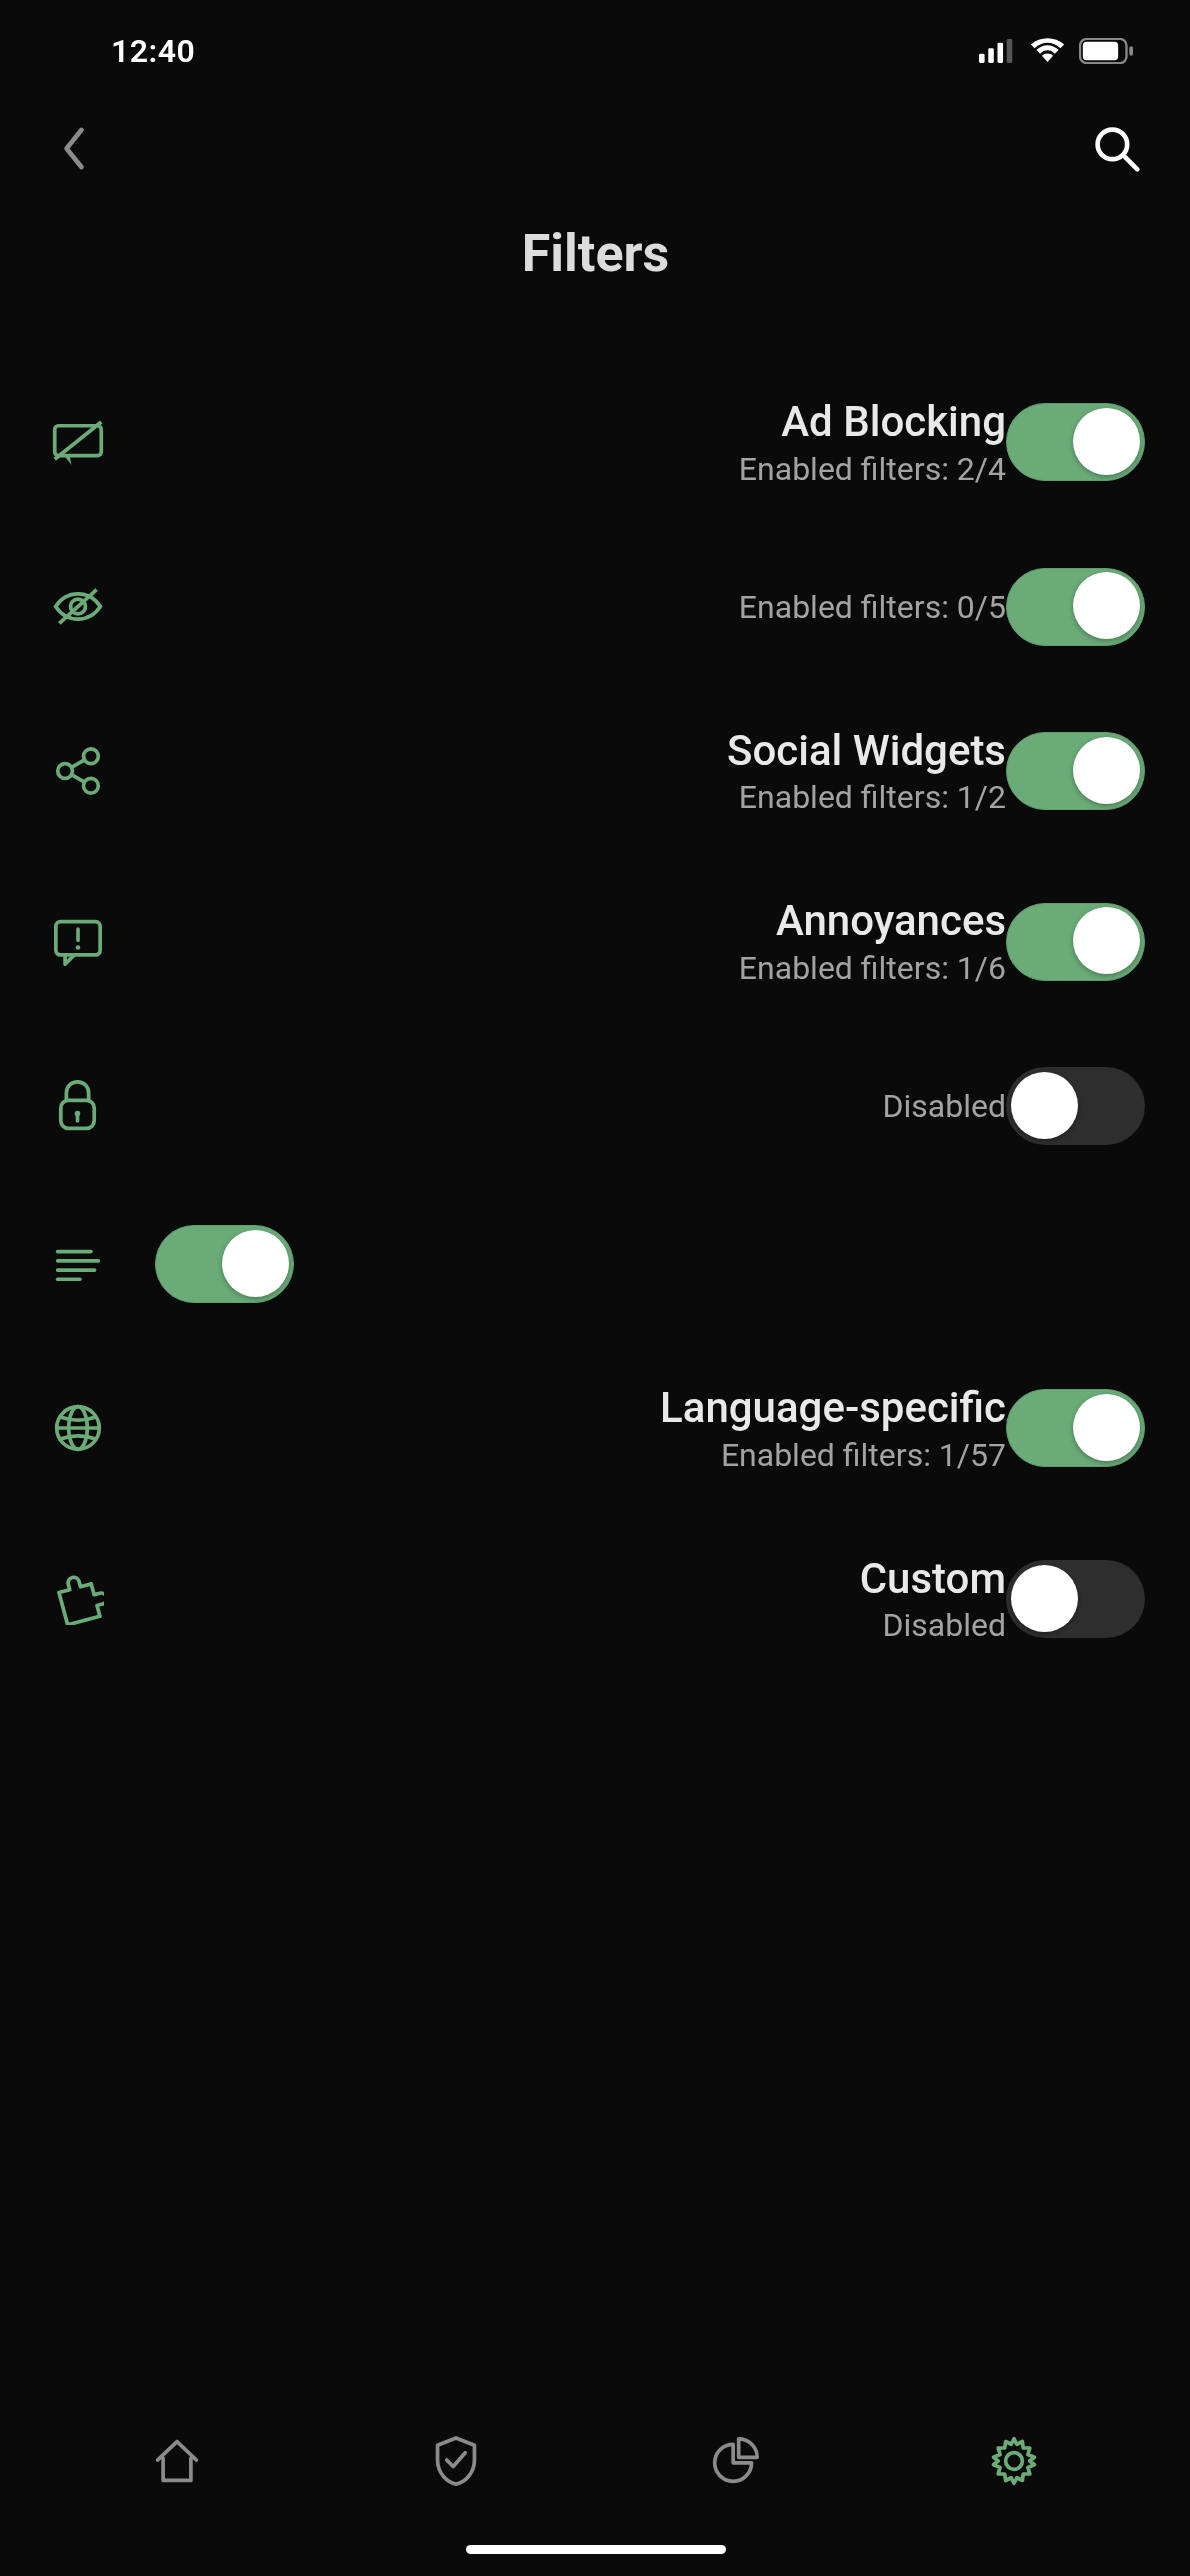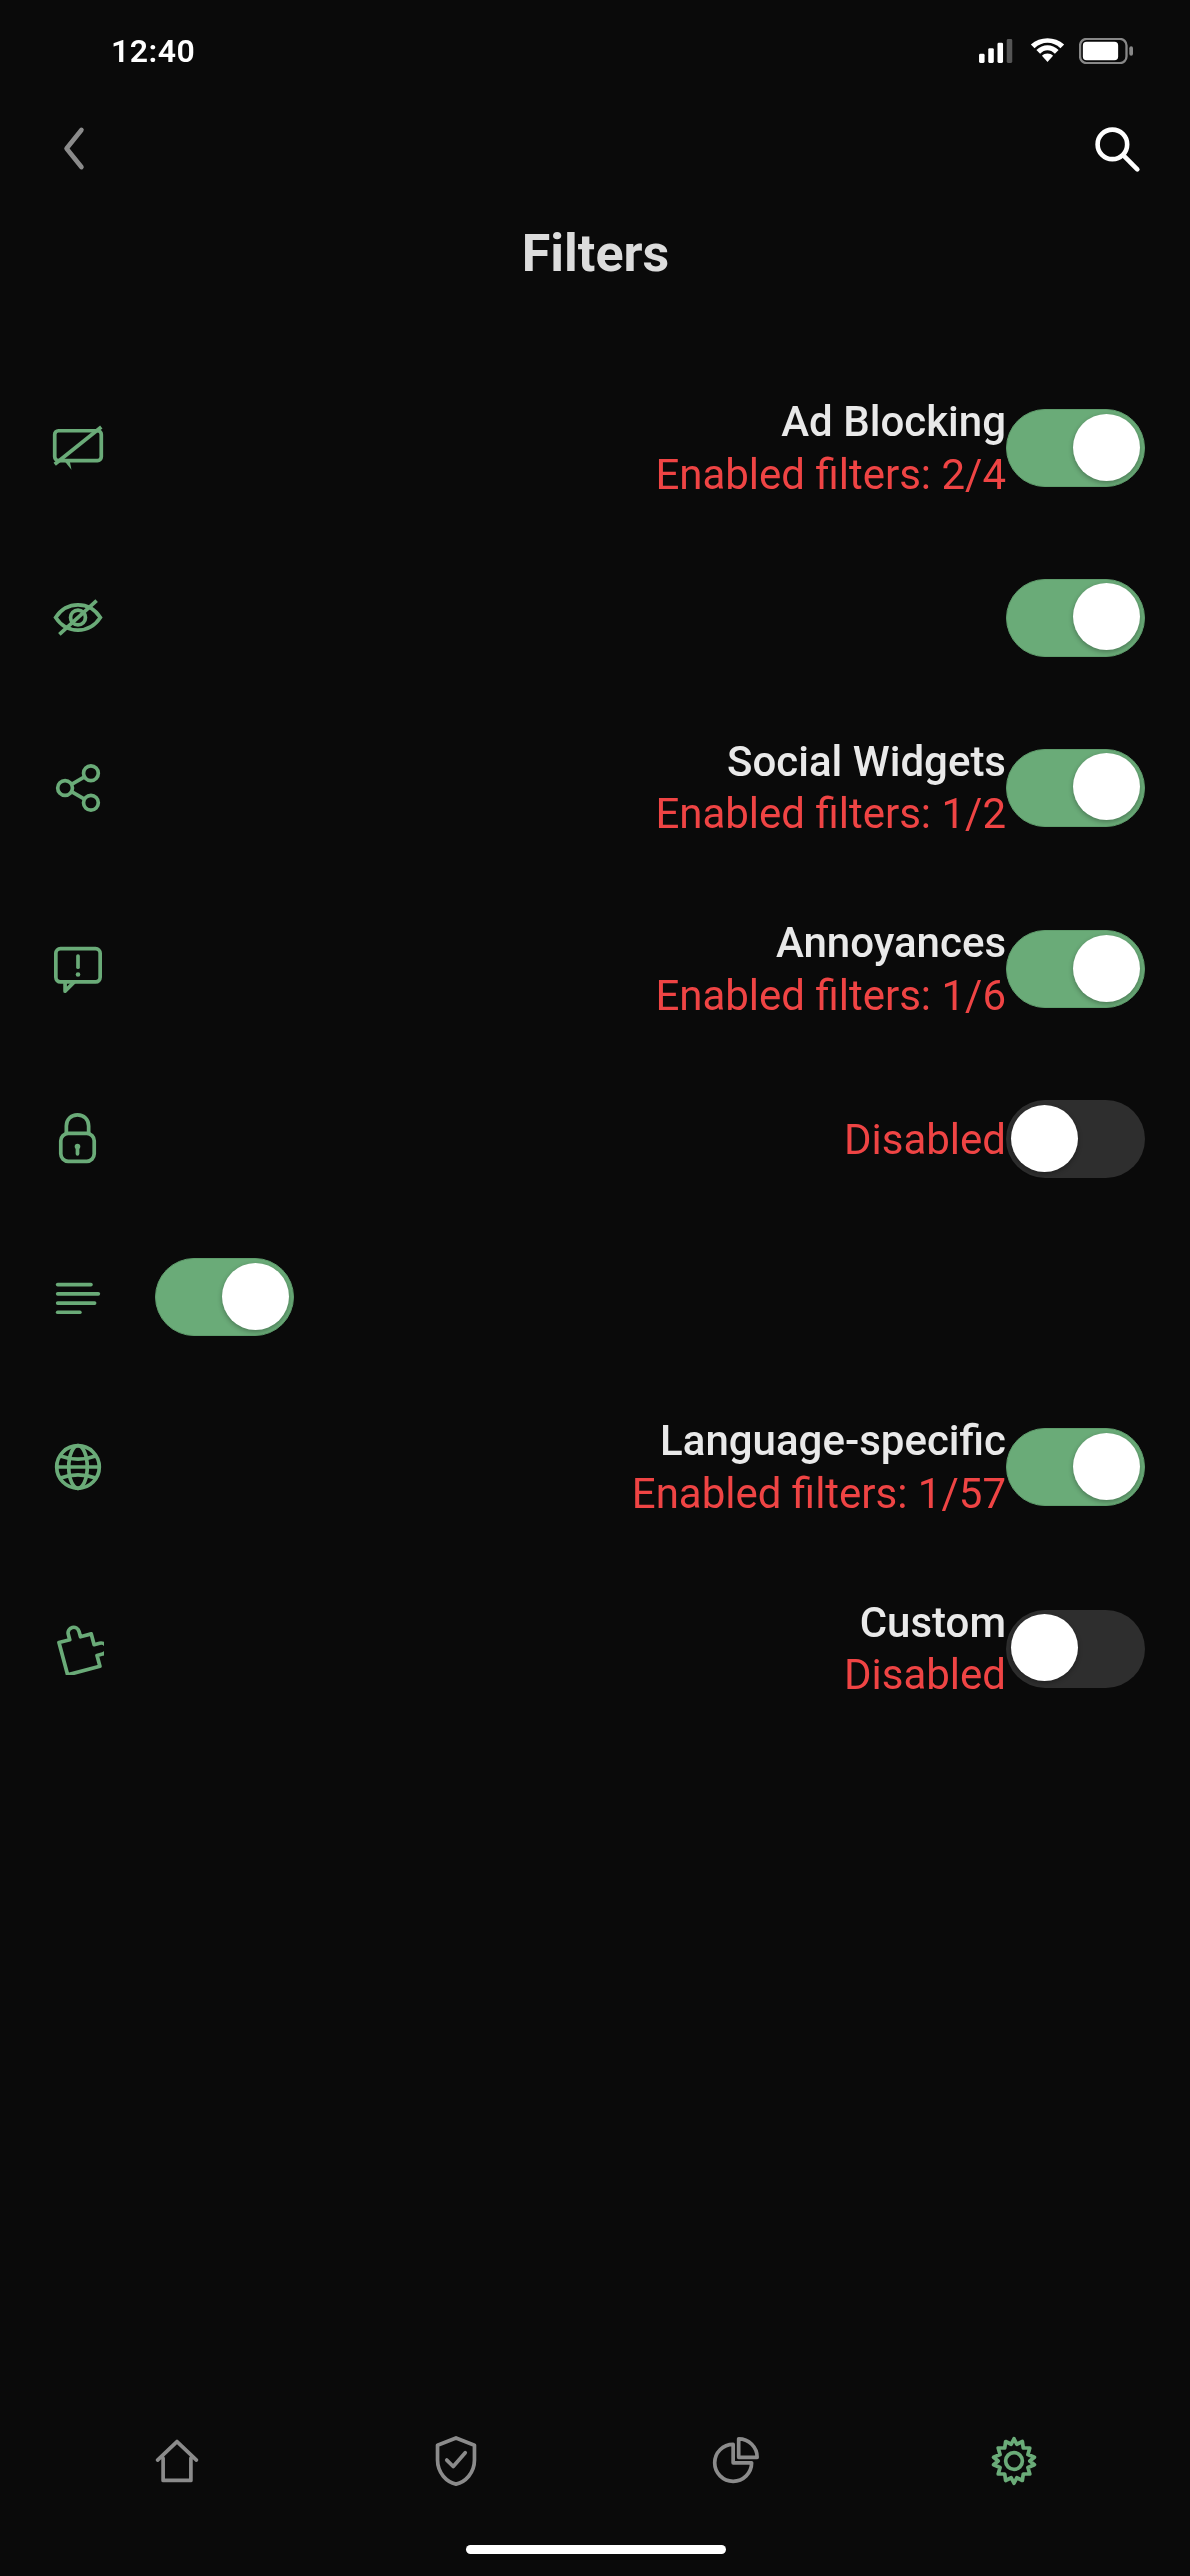--- a/index.html
+++ b/index.html
@@ -95,22 +95,22 @@
     flex: 1;
     min-width: 0;
   }
   .filter-title {
     font-size: 42px;
     font-weight: 500;
     color: #e9e9e9;
     margin-bottom: 3.7px;
   }
   .filter-sub {
-    font-size: 42px;
-    color: #ef4444;
+    font-size: 32px;
+    color: #a3a3a3;
   }
   .toggle {
     width: 139px;
     height: 78px;
     border-radius: 39px;
     position: relative;
     flex-shrink: 0;
     border: 1.9px solid transparent;
   }
   .toggle.on {
@@ -234,20 +234,21 @@
 
   <div class="filter-row">
     <div class="filter-icon">
       <svg width="56" height="41" viewBox="0 0 60 44">
         <path d="M6 22 C18 4 42 4 54 22 C42 40 18 40 6 22 Z" fill="none" stroke="#6aab78" stroke-width="4"></path>
         <circle cx="30" cy="22" r="8" fill="none" stroke="#6aab78" stroke-width="4"></circle>
         <line x1="10" y1="40" x2="50" y2="4" stroke="#6aab78" stroke-width="4"></line>
       </svg>
     </div>
     <div class="filter-text">
+      <div class="filter-sub">Enabled filters: 0/5</div>
     </div>
     <div class="toggle on">
         <div class="knob"></div>
       </div>
   </div>
 
   <div class="filter-row">
     <div class="filter-icon">
       <svg width="48" height="48" viewBox="0 0 52 52">
         <circle cx="40" cy="10" r="8" fill="none" stroke="#6aab78" stroke-width="4"></circle>

